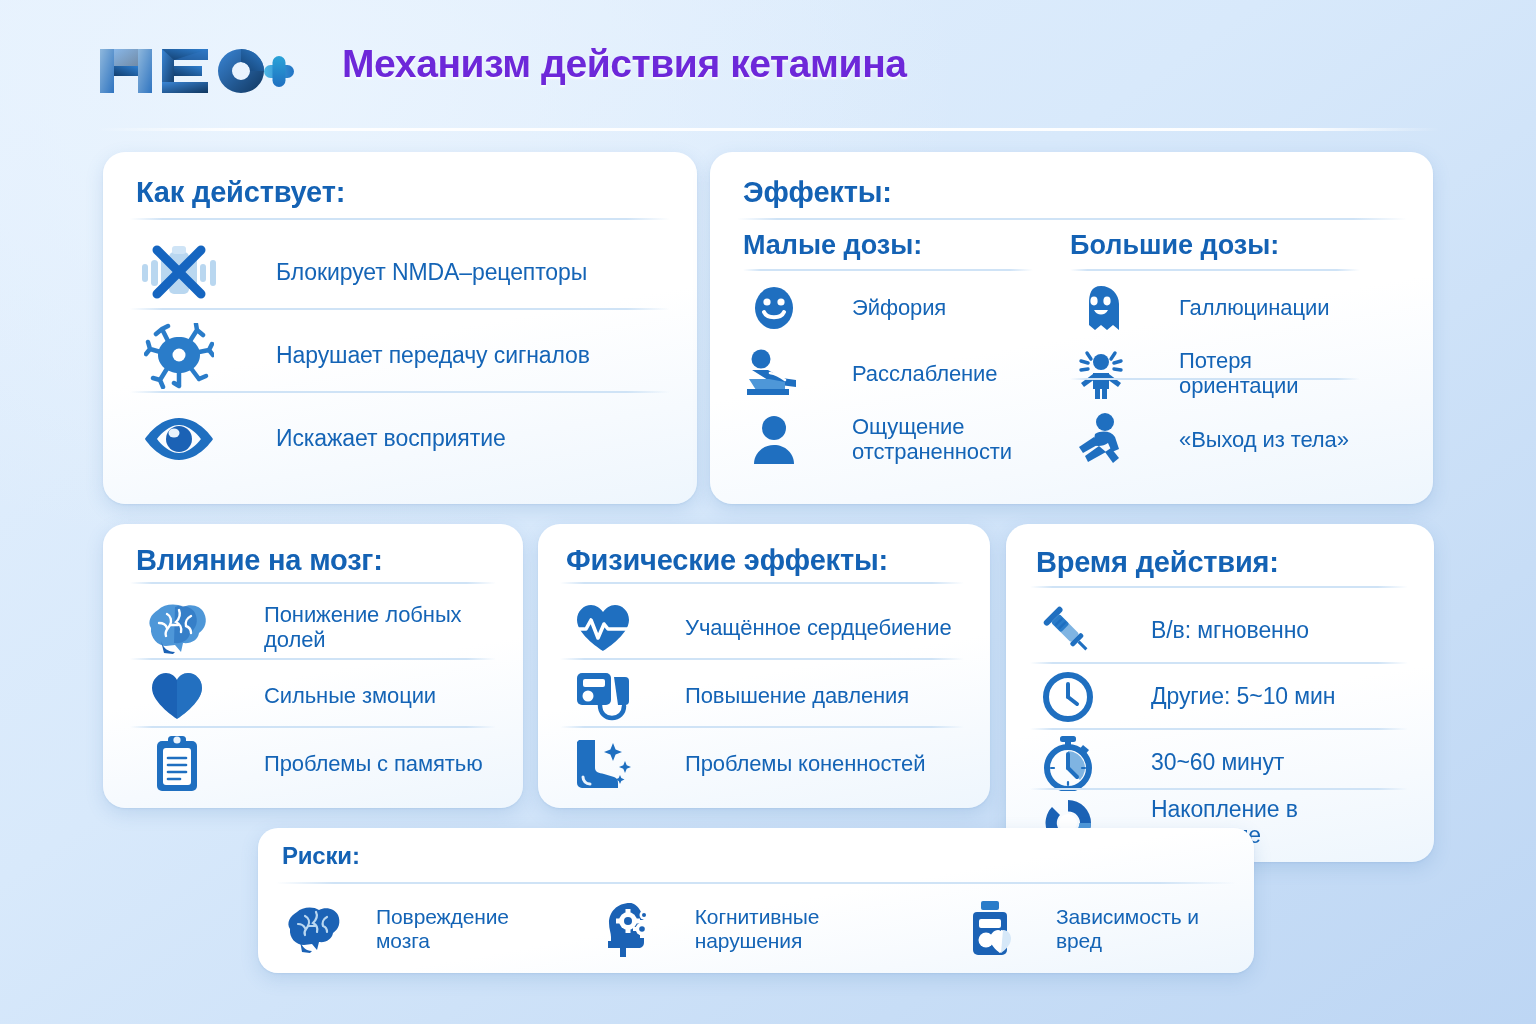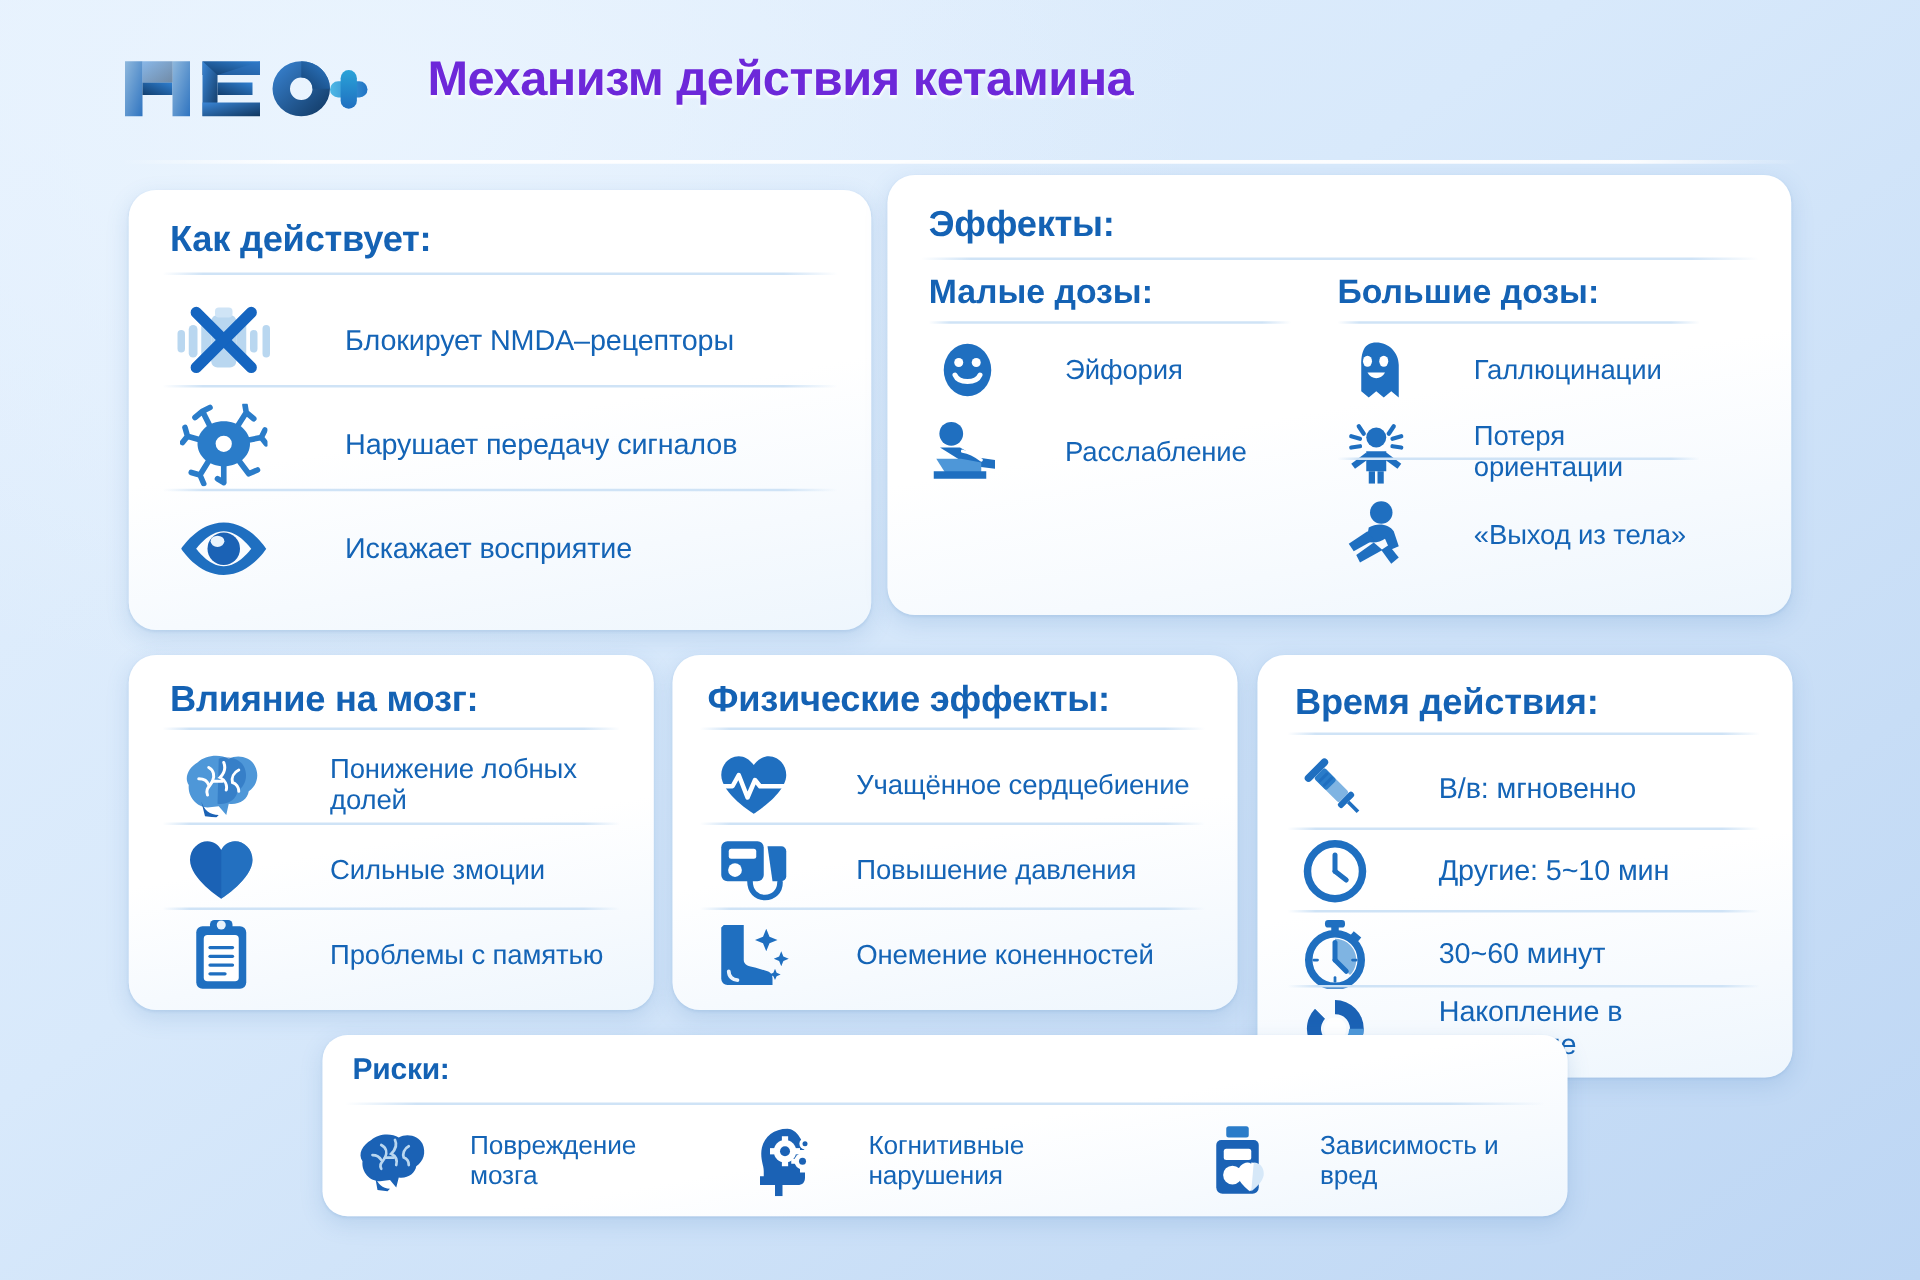--- a/index.html
+++ b/index.html
@@ -54,21 +54,21 @@
   
   #card-how{left:103px;top:152px;width:594px;height:352px;}
   #card-how .card-title{position:absolute;left:33px;top:24px;}
   #card-how .rule{position:absolute;left:27px;top:66px;width:540px;}
   #card-how .row{position:absolute;left:30px;width:540px;height:74px;}
   #card-how .row .icon{width:92px;}
   #card-how .row .label{margin-left:8px;}
   #card-how .sep{position:absolute;left:27px;width:540px;}
 
   
-  #card-effects{left:710px;top:140px;width:723px;height:352px;}
+  #card-effects{left:710px;top:152px;width:723px;height:352px;}
   #card-effects .card-title{position:absolute;left:33px;top:24px;}
   #card-effects > .rule{position:absolute;left:27px;top:66px;width:670px;}
   .dose-col{position:absolute;top:78px;width:300px;}
   .dose-col.low{left:33px;}
   .dose-col.high{left:360px;}
   .dose-head{font-size:27px;font-weight:bold;color:#1462b4;white-space:nowrap;margin-bottom:8px;}
   .dose-col .rule{width:290px;margin-bottom:4px;}
   .dose-col .row{height:66px;}
   .dose-col .row .icon{width:62px;}
   .dose-col .row .label{margin-left:4px;font-size:22px;}
@@ -248,20 +248,30 @@
             <circle cx="15" cy="11" r="9.5" fill="#1f6fc0"></circle>
             <path d="M6 22h16l14 8 14 2v7l-16-2-12-5Z" fill="#1f6fc0"></path>
             <path d="M3 31h20l16 3v8H10Z" fill="#4e97d8"></path>
             <path d="M1 41h42v6H1Z" fill="#1f6fc0"></path>
             <path d="M24 25c6 1 11 4 15 7" fill="none" stroke="#fff" stroke-width="2.6" stroke-linecap="round"></path>
           </svg>
         </span>
         <span class="label">Расслабление</span>
       </div>
 
+      <div class="row">
+        <span class="icon">
+          <svg width="48" height="52" viewBox="0 0 48 52">
+            <circle cx="24" cy="14" r="12" fill="#1f6fc0"></circle>
+            <path d="M4 50c0-11 9-19 20-19s20 8 20 19Z" fill="#1f6fc0"></path>
+          </svg>
+        </span>
+        <span class="label">Ощущение
+отстраненности</span>
+      </div>
     </div>
 
     <div class="dose-col high">
       <div class="dose-head">Большие дозы:</div>
       <div class="rule"></div>
 
       <div class="row">
         <span class="icon">
           <svg width="48" height="50" viewBox="0 0 48 50">
             <path d="M24 3c10 0 18 8 18 18v26l-6-5-6 5-6-5-6 5-6-5V21C12 11 14 3 24 3Z" fill="#1f6fc0"></path>
@@ -396,21 +406,21 @@
     <div class="row" style="top:208px">
       <span class="icon">
         <svg width="60" height="54" viewBox="0 0 60 54">
           <path d="M6 3h16v28c0 4 4 5 9 6l10 3c3 1 4 3 4 6v5H9a5 5 0 0 1-5-5V5Z" fill="#1f6fc0"></path>
           <path d="M10 40c0 4 3 7 7 7" fill="none" stroke="#eaf3fc" stroke-width="3" stroke-linecap="round"></path>
           <path d="M40 6l2.6 6.4L49 15l-6.4 2.6L40 24l-2.6-6.4L31 15l6.4-2.6Z" fill="#1f6fc0"></path>
           <path d="M52 24l1.7 4.2 4.3 1.8-4.3 1.8L52 36l-1.7-4.2L46 30l4.3-1.8Z" fill="#1f6fc0"></path>
           <path d="M47 38l1.3 3.1 3.2 1.4-3.2 1.4L47 47l-1.3-3.1L42.5 42.5l3.2-1.4Z" fill="#1f6fc0"></path>
         </svg>
       </span>
-      <span class="label">Онемение коненностей</span>
+      <span class="label">Проблемы коненностей</span>
     </div>
   </div>
 
   <div class="card" id="card-time">
     <div class="card-title">Время действия:</div>
     <div class="rule"></div>
 
     <div class="row" style="top:76px">
       <span class="icon">
         <svg width="56" height="56" viewBox="0 0 56 56">

